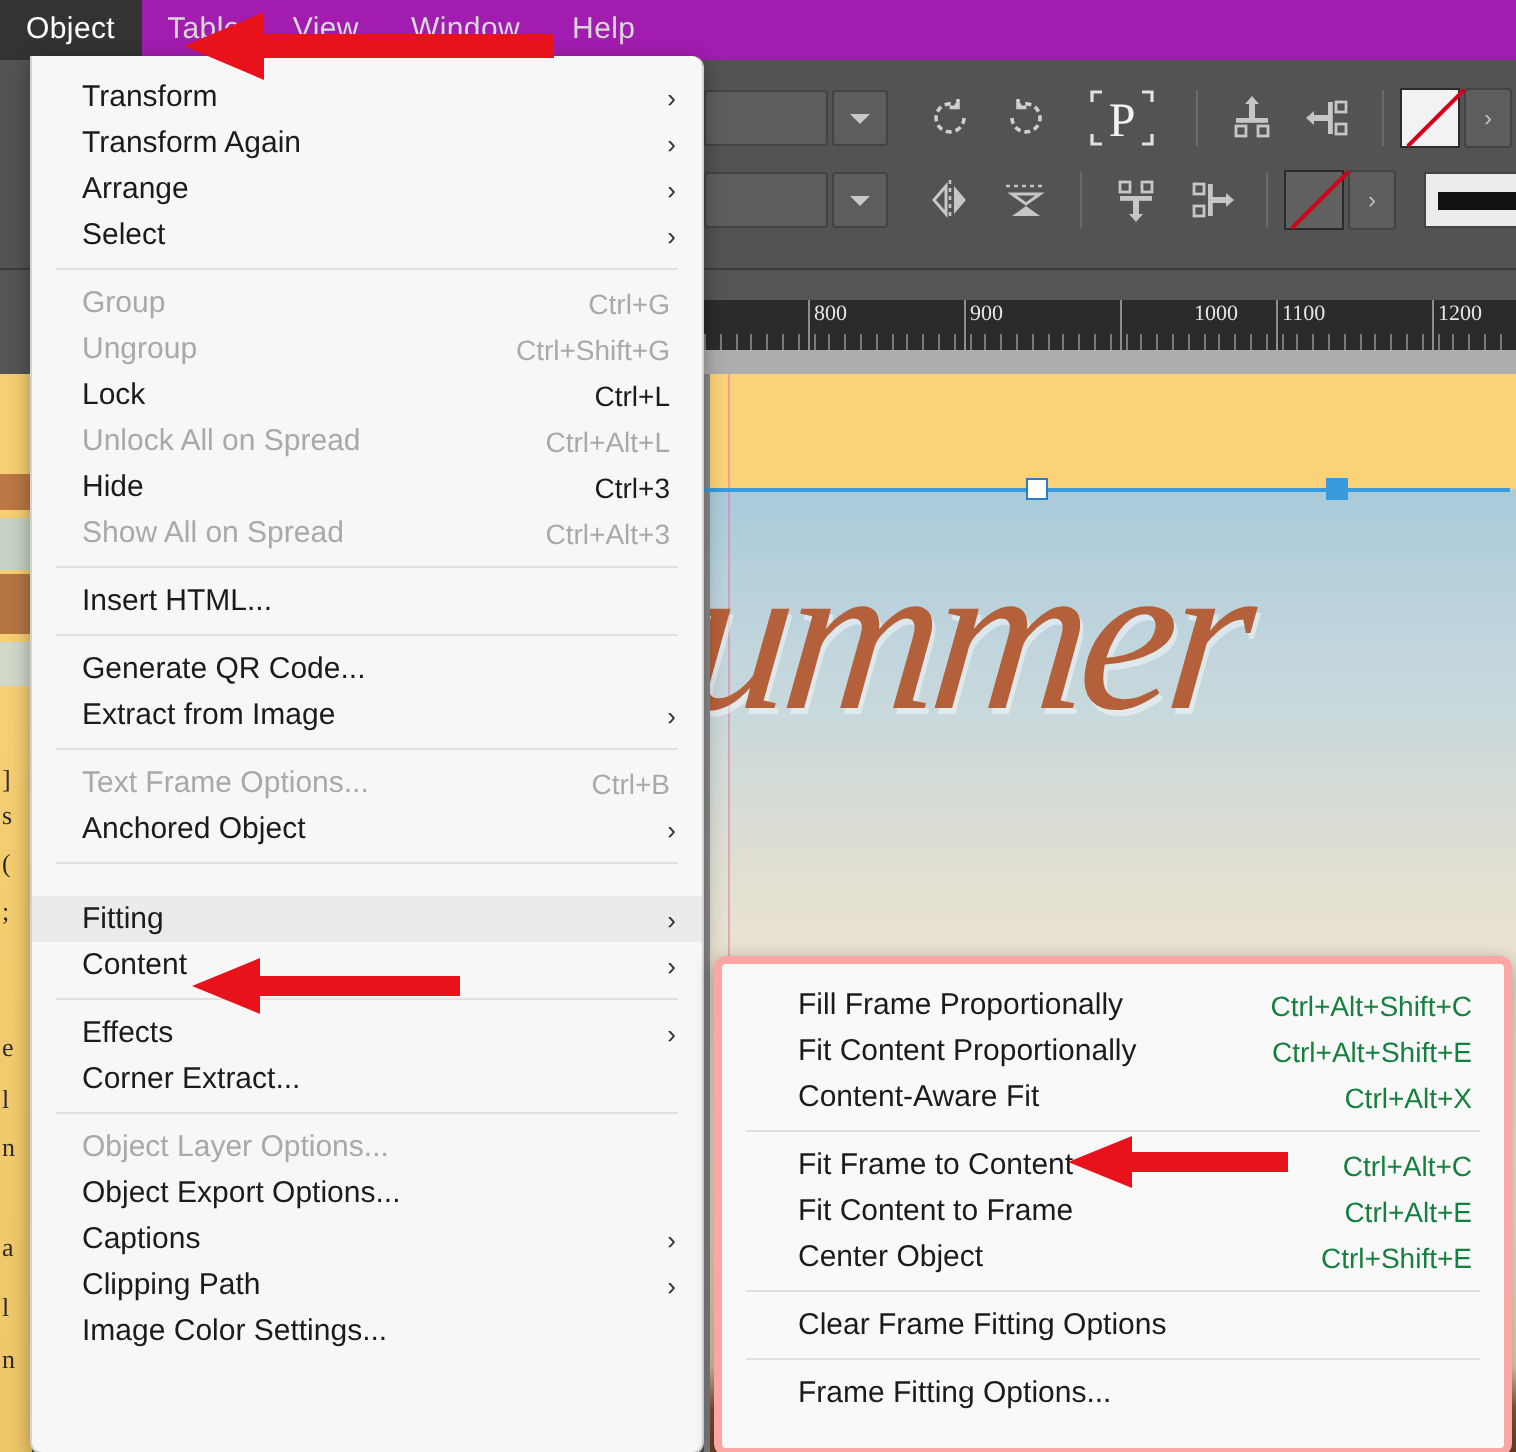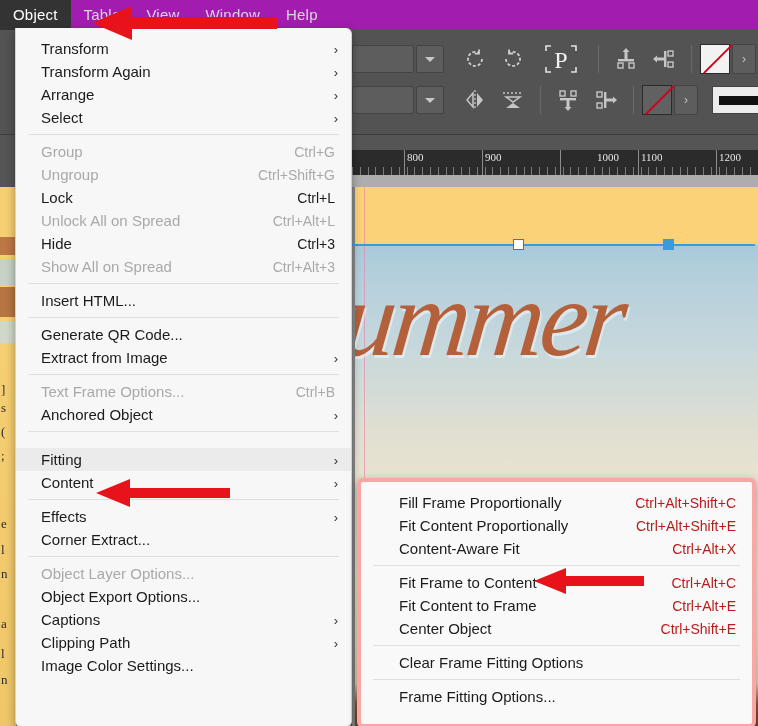--- a/index.html
+++ b/index.html
@@ -142,21 +142,21 @@
   .submenu{
     position:absolute;left:357px;top:478px;width:391px;height:242px;
     background:#f9f9f9;border:4px solid #fca5a5;border-radius:6px;
     box-shadow:0 3px 10px rgba(0,0,0,.35);overflow:hidden;
   }
   .smi{
     position:relative;height:23px;display:flex;align-items:center;
     padding:0 16px 0 38px;color:#1b1b1b;font-size:15px;white-space:nowrap;
   }
   .smi .spacer{flex:1 1 auto;}
-  .smi .accel{font-size:14px;color:#b91c1c;}
+  .smi .accel{font-size:14px;color:#15803d;}
 
   
   .redarrow{position:absolute;pointer-events:none;}
 </style>
 </head>
 <body>
 
 <div id="app">
 
   <div class="menubar">

